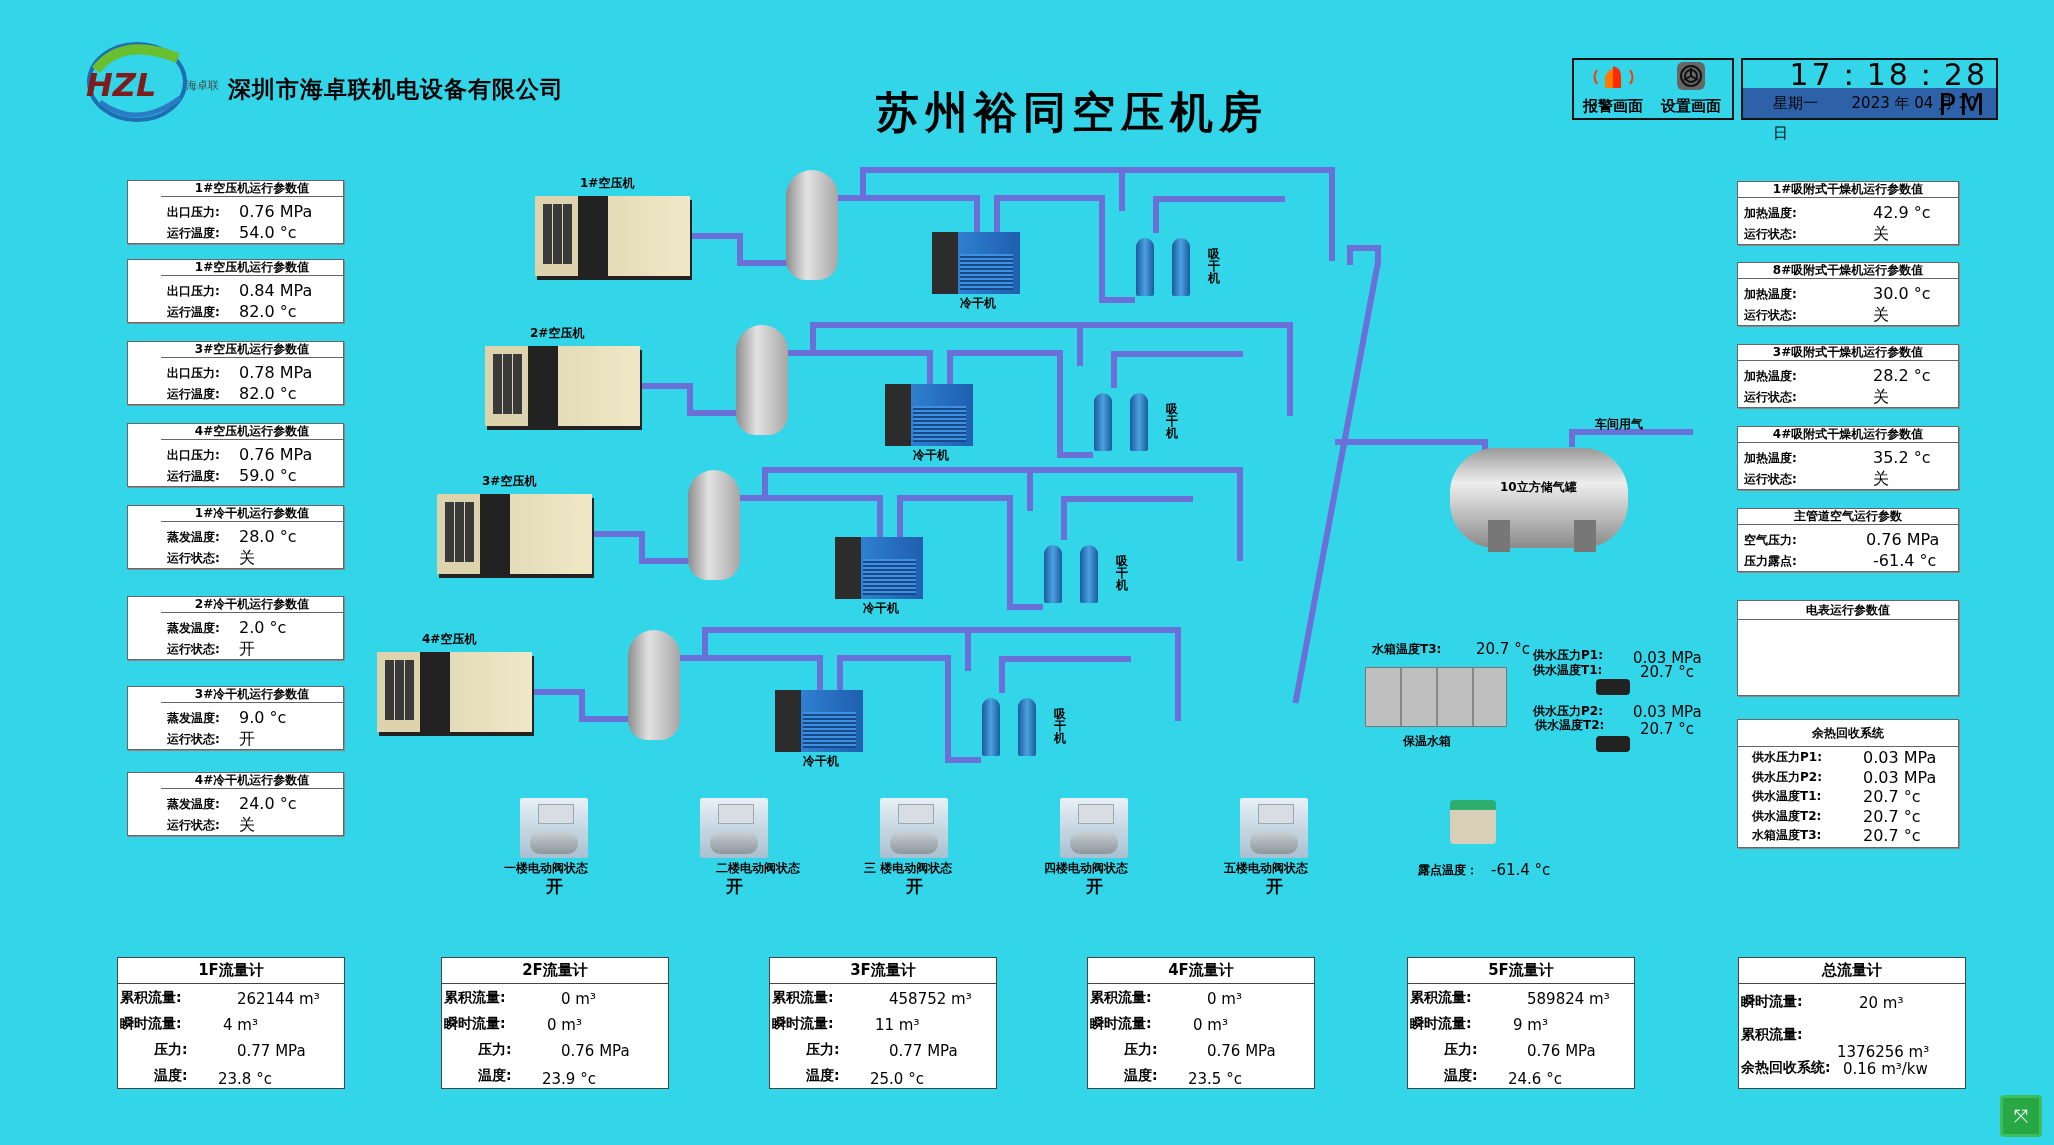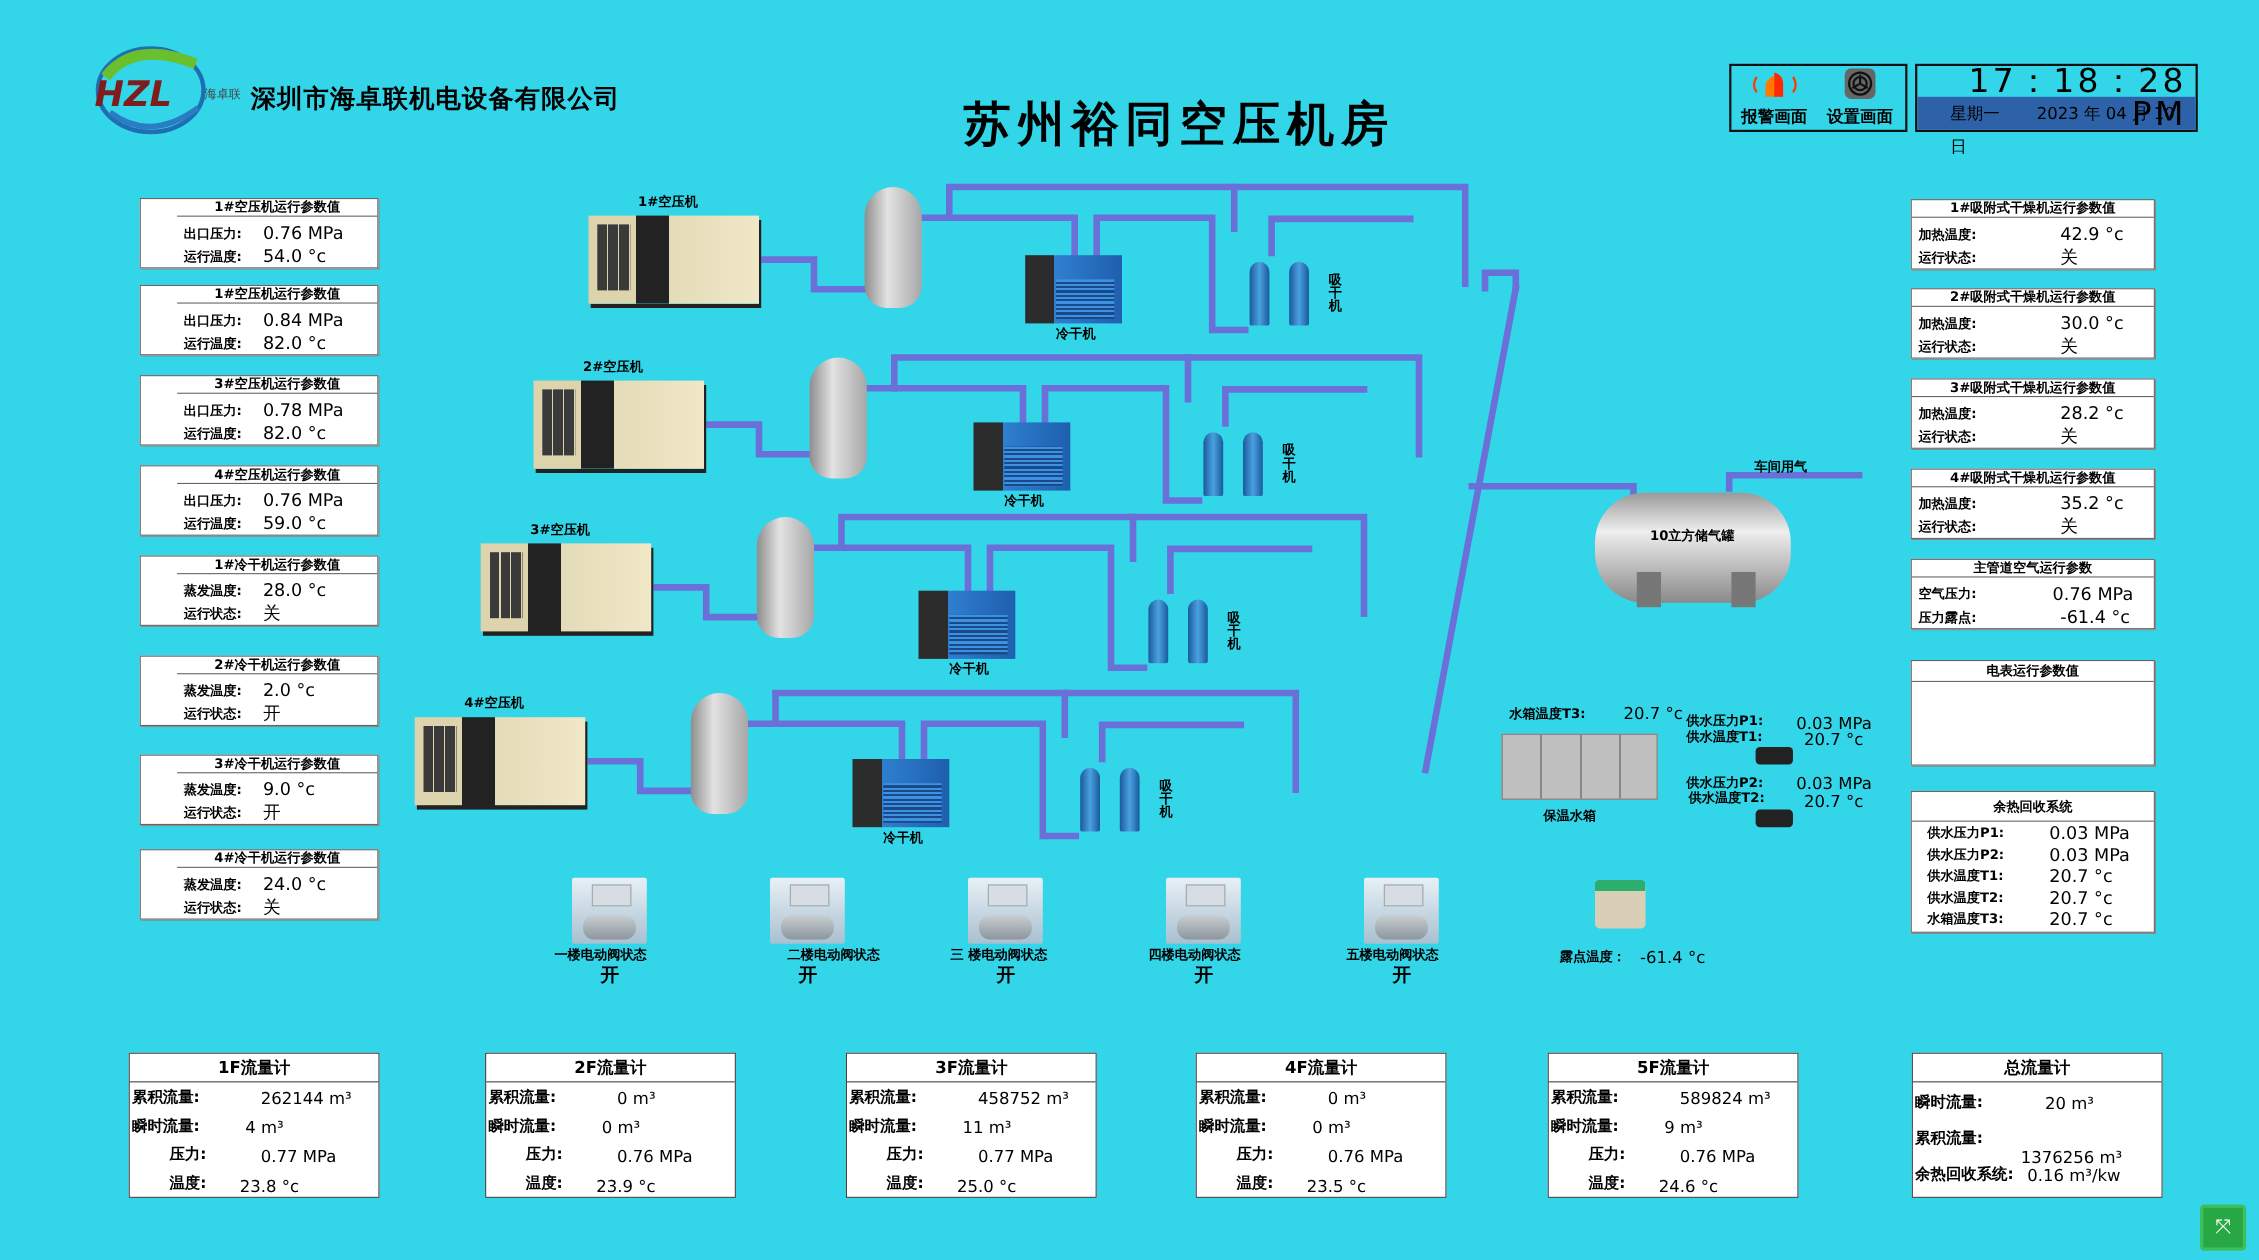--- a/index.html
+++ b/index.html
@@ -188,21 +188,21 @@
      <div class="row" style="margin-top:3px">
         <span class="k">加热温度:</span>
         <span class="v">42.9 °c</span>
       </div>
      <div class="row">
         <span class="k">运行状态:</span>
         <span class="v">关</span>
       </div>
     </div>
     <div class="panel rp" style="top: 262px; height: 62px;">
-      <div class="ph">2#吸附式干燥机运行参数值</div>
+      <div class="ph">8#吸附式干燥机运行参数值</div>
      <div class="row" style="margin-top:3px">
         <span class="k">加热温度:</span>
         <span class="v">30.0 °c</span>
       </div>
      <div class="row">
         <span class="k">运行状态:</span>
         <span class="v">关</span>
       </div>
     </div>
     <div class="panel rp" style="top: 344px; height: 62px;">

